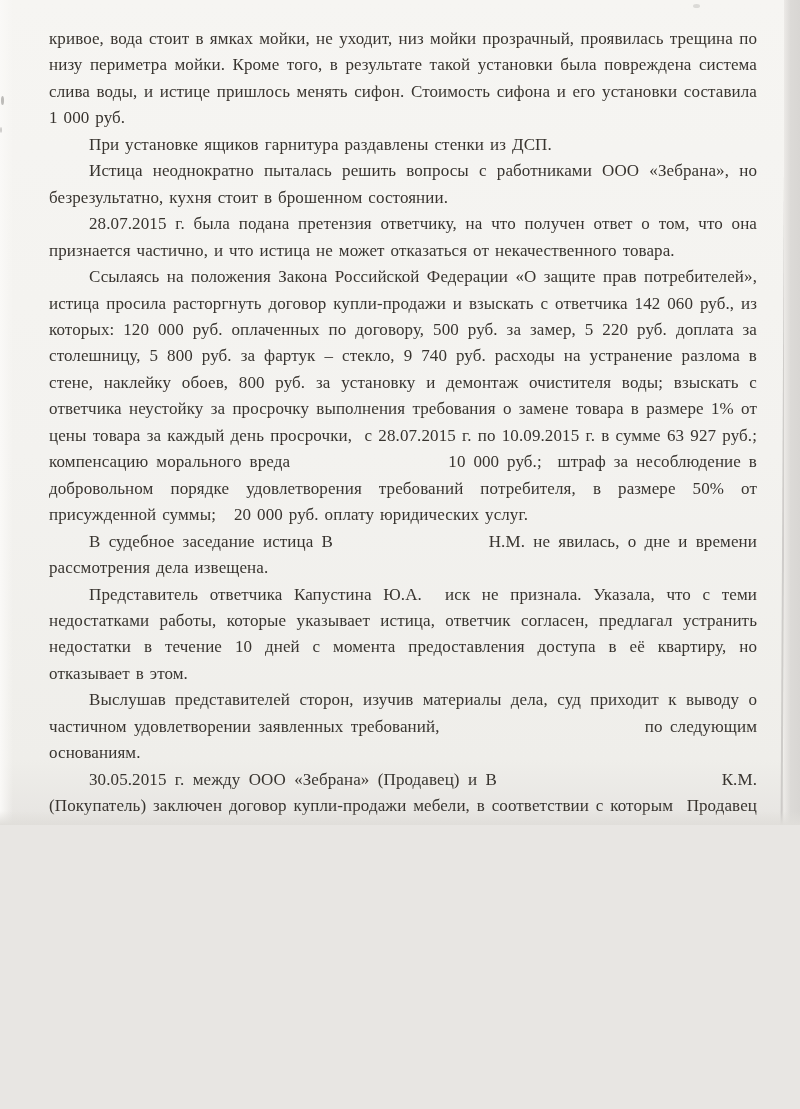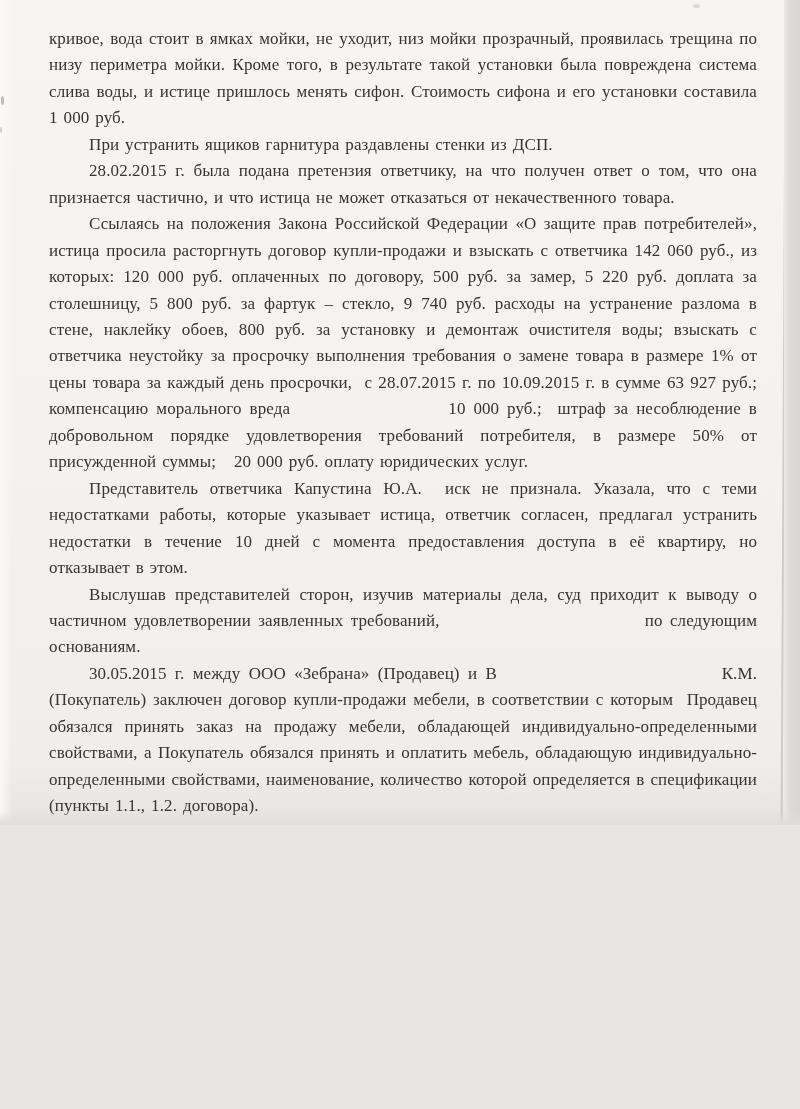--- a/index.html
+++ b/index.html
@@ -84,23 +84,25 @@
                     font-style: normal; color: rgba(110, 140, 192, 0.85); }
 </style>
 </head>
 <body>
 
 <div class="scan">
   <div class="edge-left"></div>
 
   <div class="text-col" id="text-col">
       <p class="no-indent">кривое, вода стоит в ямках мойки, не уходит, низ мойки прозрачный, проявилась трещина по низу периметра мойки. Кроме того, в результате такой установки была повреждена система слива воды, и истице пришлось менять сифон. Стоимость сифона и его установки составила 1 000 руб.</p>
-      <p>При устранить ящиков гарнитура раздавлены стенки из ДСП.</p>
-      <p>28.02.2015 г. была подана претензия ответчику, на что получен ответ о том, что она признается частично, и что истица не может отказаться от некачественного товара.</p>
+      <p>При установке ящиков гарнитура раздавлены стенки из ДСП.</p>
+      <p>Истица неоднократно пыталась решить вопросы с работниками ООО «Зебрана», но безрезультатно, кухня стоит в брошенном состоянии.</p>
+      <p>28.07.2015 г. была подана претензия ответчику, на что получен ответ о том, что она признается частично, и что истица не может отказаться от некачественного товара.</p>
       <p>Ссылаясь на положения Закона Российской Федерации «О защите прав потребителей», истица просила расторгнуть договор купли-продажи и взыскать с ответчика 142 060 руб., из которых: 120 000 руб. оплаченных по договору, 500 руб. за замер, 5 220 руб. доплата за столешницу, 5 800 руб. за фартук – стекло, 9 740 руб. расходы на устранение разлома в стене, наклейку обоев, 800 руб. за установку и демонтаж очистителя воды; взыскать с ответчика неустойку за просрочку выполнения требования о замене товара в размере 1% от цены товара за каждый день просрочки, &nbsp;с 28.07.2015 г. по 10.09.2015 г. в сумме 63 927 руб.; компенсацию морального вреда &nbsp;&nbsp;&nbsp;&nbsp;&nbsp;&nbsp;&nbsp;&nbsp;&nbsp;&nbsp;&nbsp;&nbsp;&nbsp;&nbsp;&nbsp;&nbsp;&nbsp;&nbsp; 10 000 руб.; &nbsp;штраф за несоблюдение в добровольном порядке удовлетворения требований потребителя, в размере 50% от присужденной суммы; &nbsp;&nbsp;20 000 руб. оплату юридических услуг.</p>
+      <p>В судебное заседание истица В&nbsp;&nbsp;&nbsp;&nbsp;&nbsp;&nbsp;&nbsp;&nbsp;&nbsp;&nbsp;&nbsp;&nbsp;&nbsp;&nbsp;&nbsp;&nbsp;&nbsp;&nbsp; Н.М. не явилась, о дне и времени рассмотрения дела извещена.</p>
       <p>Представитель ответчика Капустина Ю.А. &nbsp;иск не признала. Указала, что с теми недостатками работы, которые указывает истица, ответчик согласен, предлагал устранить недостатки в течение 10 дней с момента предоставления доступа в её квартиру, но отказывает в этом.</p>
       <p>Выслушав представителей сторон, изучив материалы дела, суд приходит к выводу о частичном удовлетворении заявленных требований, &nbsp;&nbsp;&nbsp;&nbsp;&nbsp;&nbsp;&nbsp;&nbsp;&nbsp;&nbsp;&nbsp;&nbsp;&nbsp;&nbsp;&nbsp;&nbsp;&nbsp;&nbsp;&nbsp;&nbsp;&nbsp;&nbsp;&nbsp;&nbsp;&nbsp;&nbsp; по следующим основаниям.</p>
       <p>30.05.2015 г. между ООО «Зебрана» (Продавец) и В&nbsp;&nbsp;&nbsp;&nbsp;&nbsp;&nbsp;&nbsp;&nbsp;&nbsp;&nbsp;&nbsp;&nbsp;&nbsp;&nbsp;&nbsp;&nbsp;&nbsp;&nbsp;&nbsp;&nbsp;&nbsp;&nbsp;&nbsp;&nbsp;&nbsp;&nbsp; К.М. (Покупатель) заключен договор купли-продажи мебели, в соответствии с которым &nbsp;Продавец обязался принять заказ на продажу мебели, обладающей индивидуально-определенными свойствами, а Покупатель обязался принять и оплатить мебель, обладающую индивидуально-определенными свойствами, наименование, количество которой определяется в спецификации (пункты 1.1., 1.2. договора).</p>
     </div>
 
   <div class="stamp" style="border-color: rgba(122, 150, 198, 0.6);">
     <div class="stamp-inner"></div>
     <div class="stamp-text">
       <div class="s1">Юрист</div>
       <div class="s2">Михаил Бабин</div>

